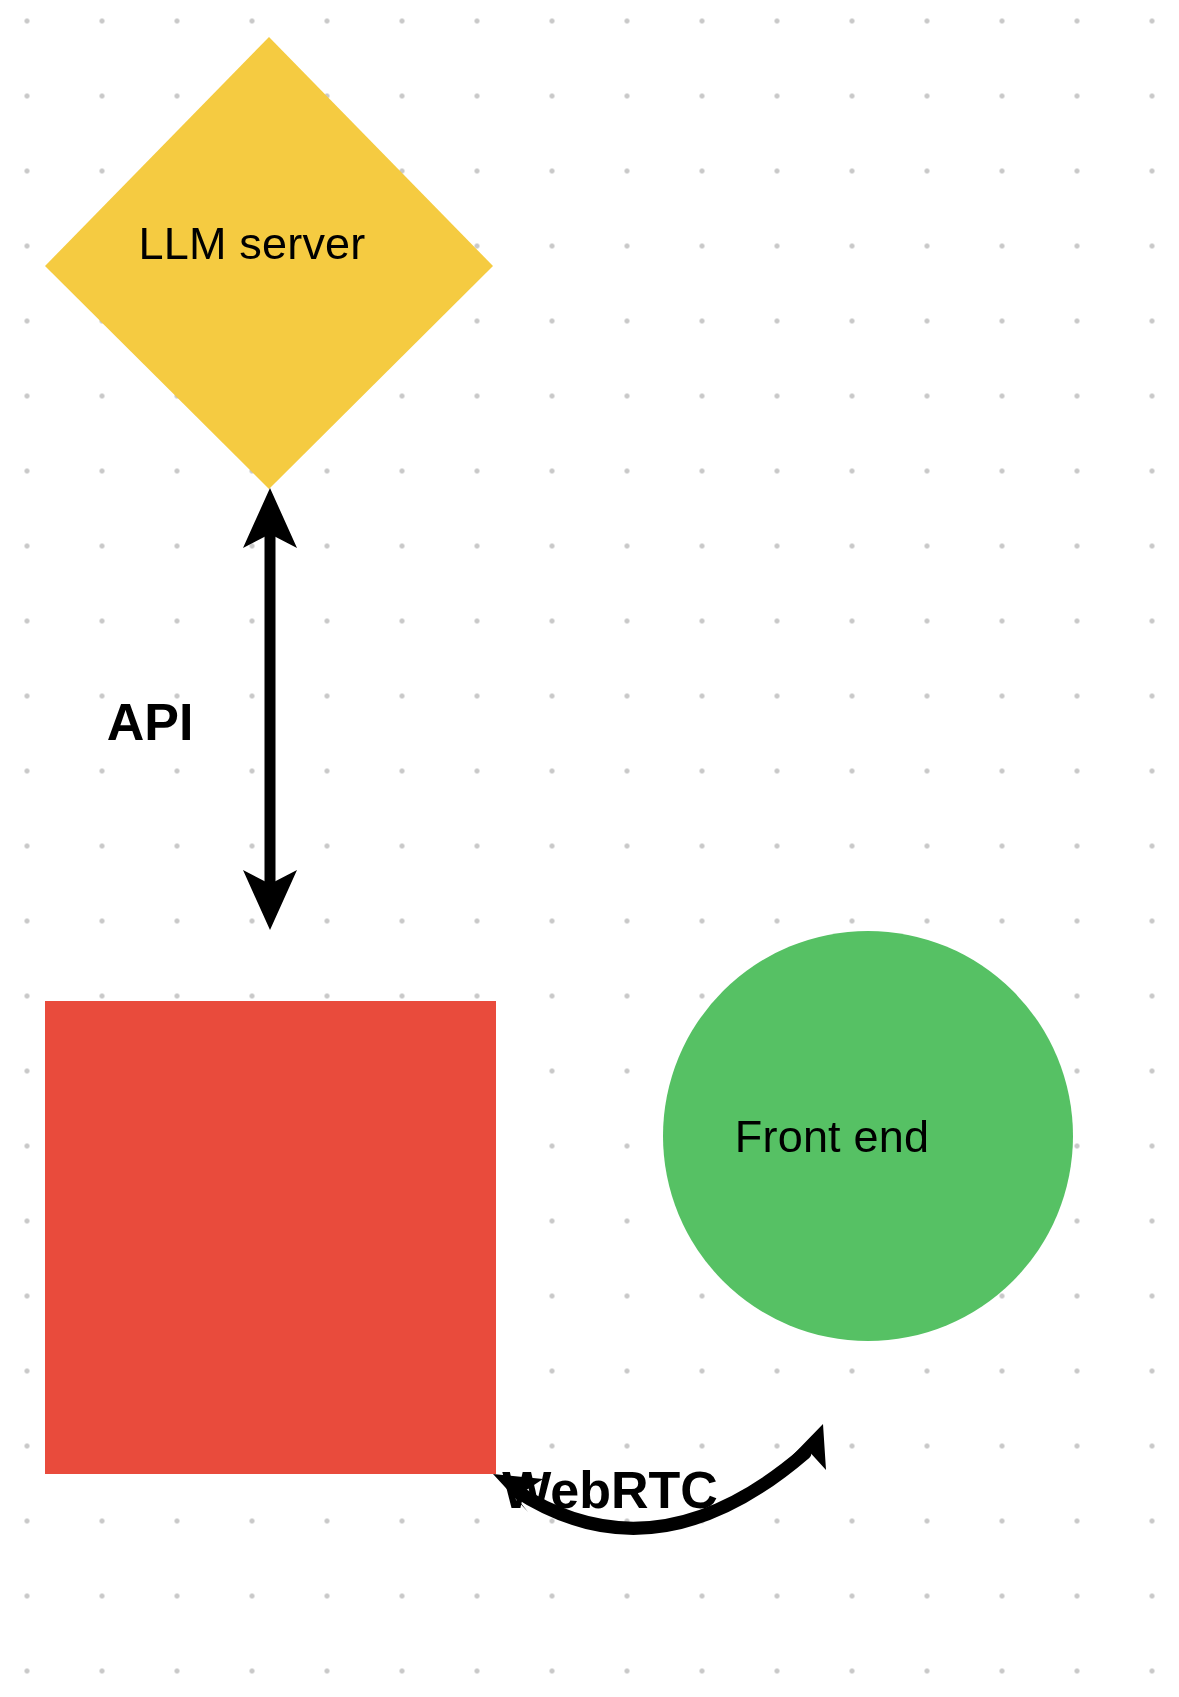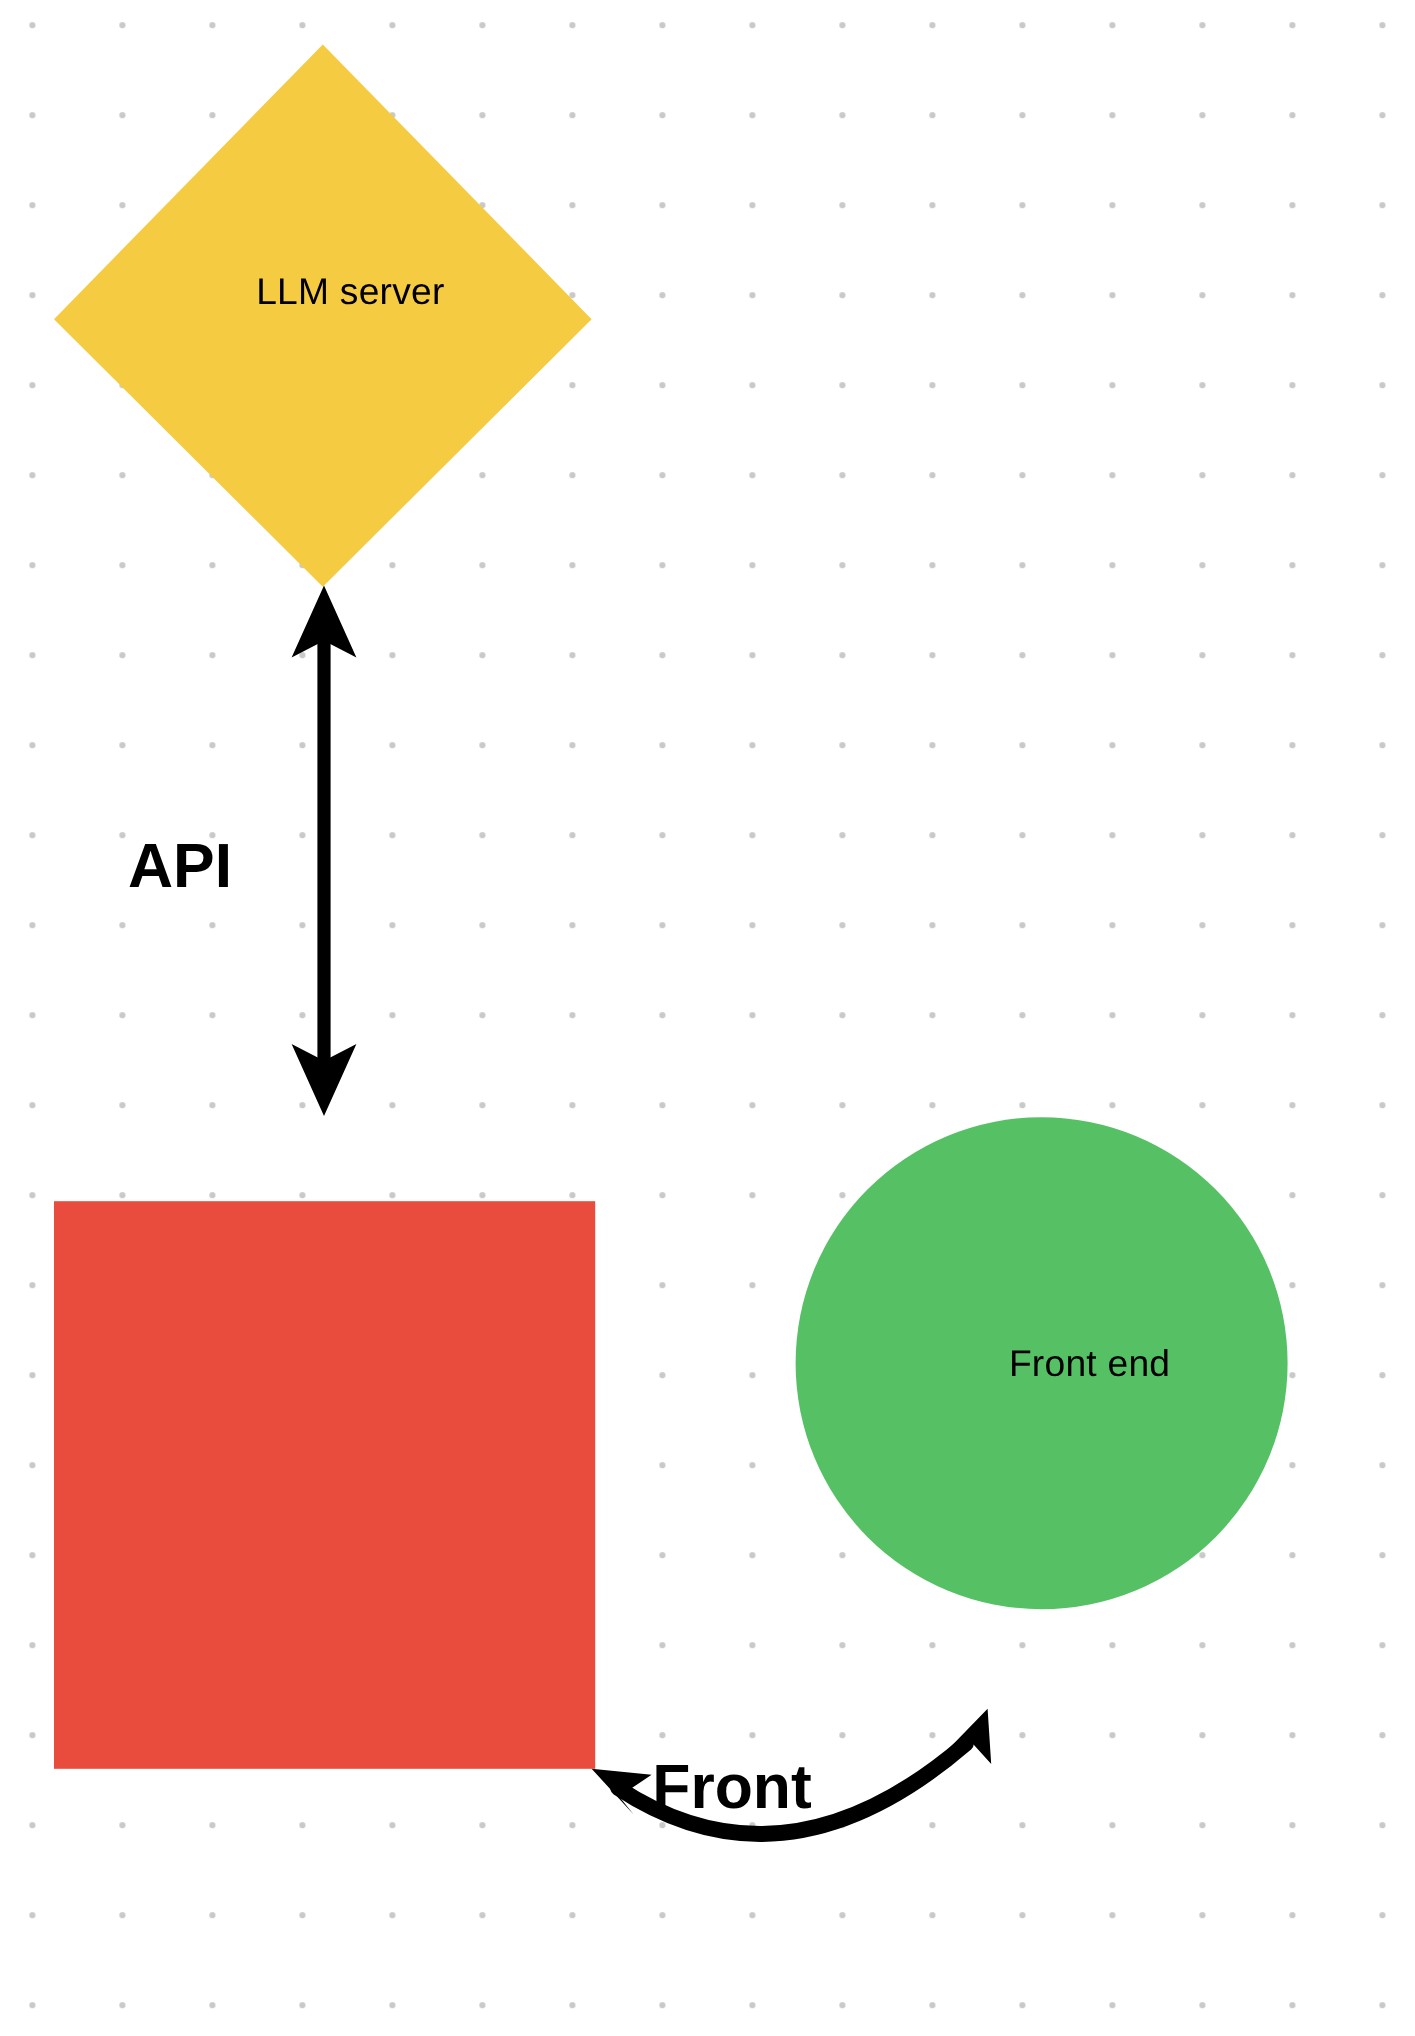--- a/index.html
+++ b/index.html
@@ -25,40 +25,39 @@
     left: 0;
     top: 0;
     width: 1179px;
     height: 1697px;
     pointer-events: none;
   }
   .node-label {
     position: absolute;
     color: #000000;
     font-weight: 400;
-    font-size: 31px;
+    font-size: 45px;
     line-height: 1;
     letter-spacing: 0.2px;
     white-space: nowrap;
     text-align: center;
     transform: translate(-50%, -50%);
-    margin-left: 40px;
   }
   .edge-label {
     position: absolute;
     color: #000000;
     font-weight: 700;
     font-size: 52px;
     line-height: 1;
     white-space: nowrap;
     transform: translate(-50%, -50%);
   }
   #label-llm-server { left: 252px; top: 243px; }
   #label-back-end   { left: 270px; top: 1136px; }
-  #label-front-end  { left: 868px; top: 1136px; text-align: right; }
+  #label-front-end  { left: 832px; top: 1136px; text-align: right; }
   #label-api        { left: 150px; top: 722px; }
   #label-webrtc     { left: 610px; top: 1490px; }
 </style>
 </head>
 <body>
 
 <div id="canvas">
 
   <svg id="diagram-svg" viewBox="0 0 1179 1697" xmlns="http://www.w3.org/2000/svg">
 
@@ -81,15 +80,15 @@
     </g>
   </svg>
 
   <div class="node-label" id="label-llm-server">LLM server</div>
 
 
   <div class="node-label" id="label-front-end">Front end</div>
 
   <div class="edge-label" id="label-api">API</div>
 
-  <div class="edge-label" id="label-webrtc">Front</div>
+  <div class="edge-label" id="label-webrtc">WebRTC</div>
 
 </div>
 
 </body></html>

